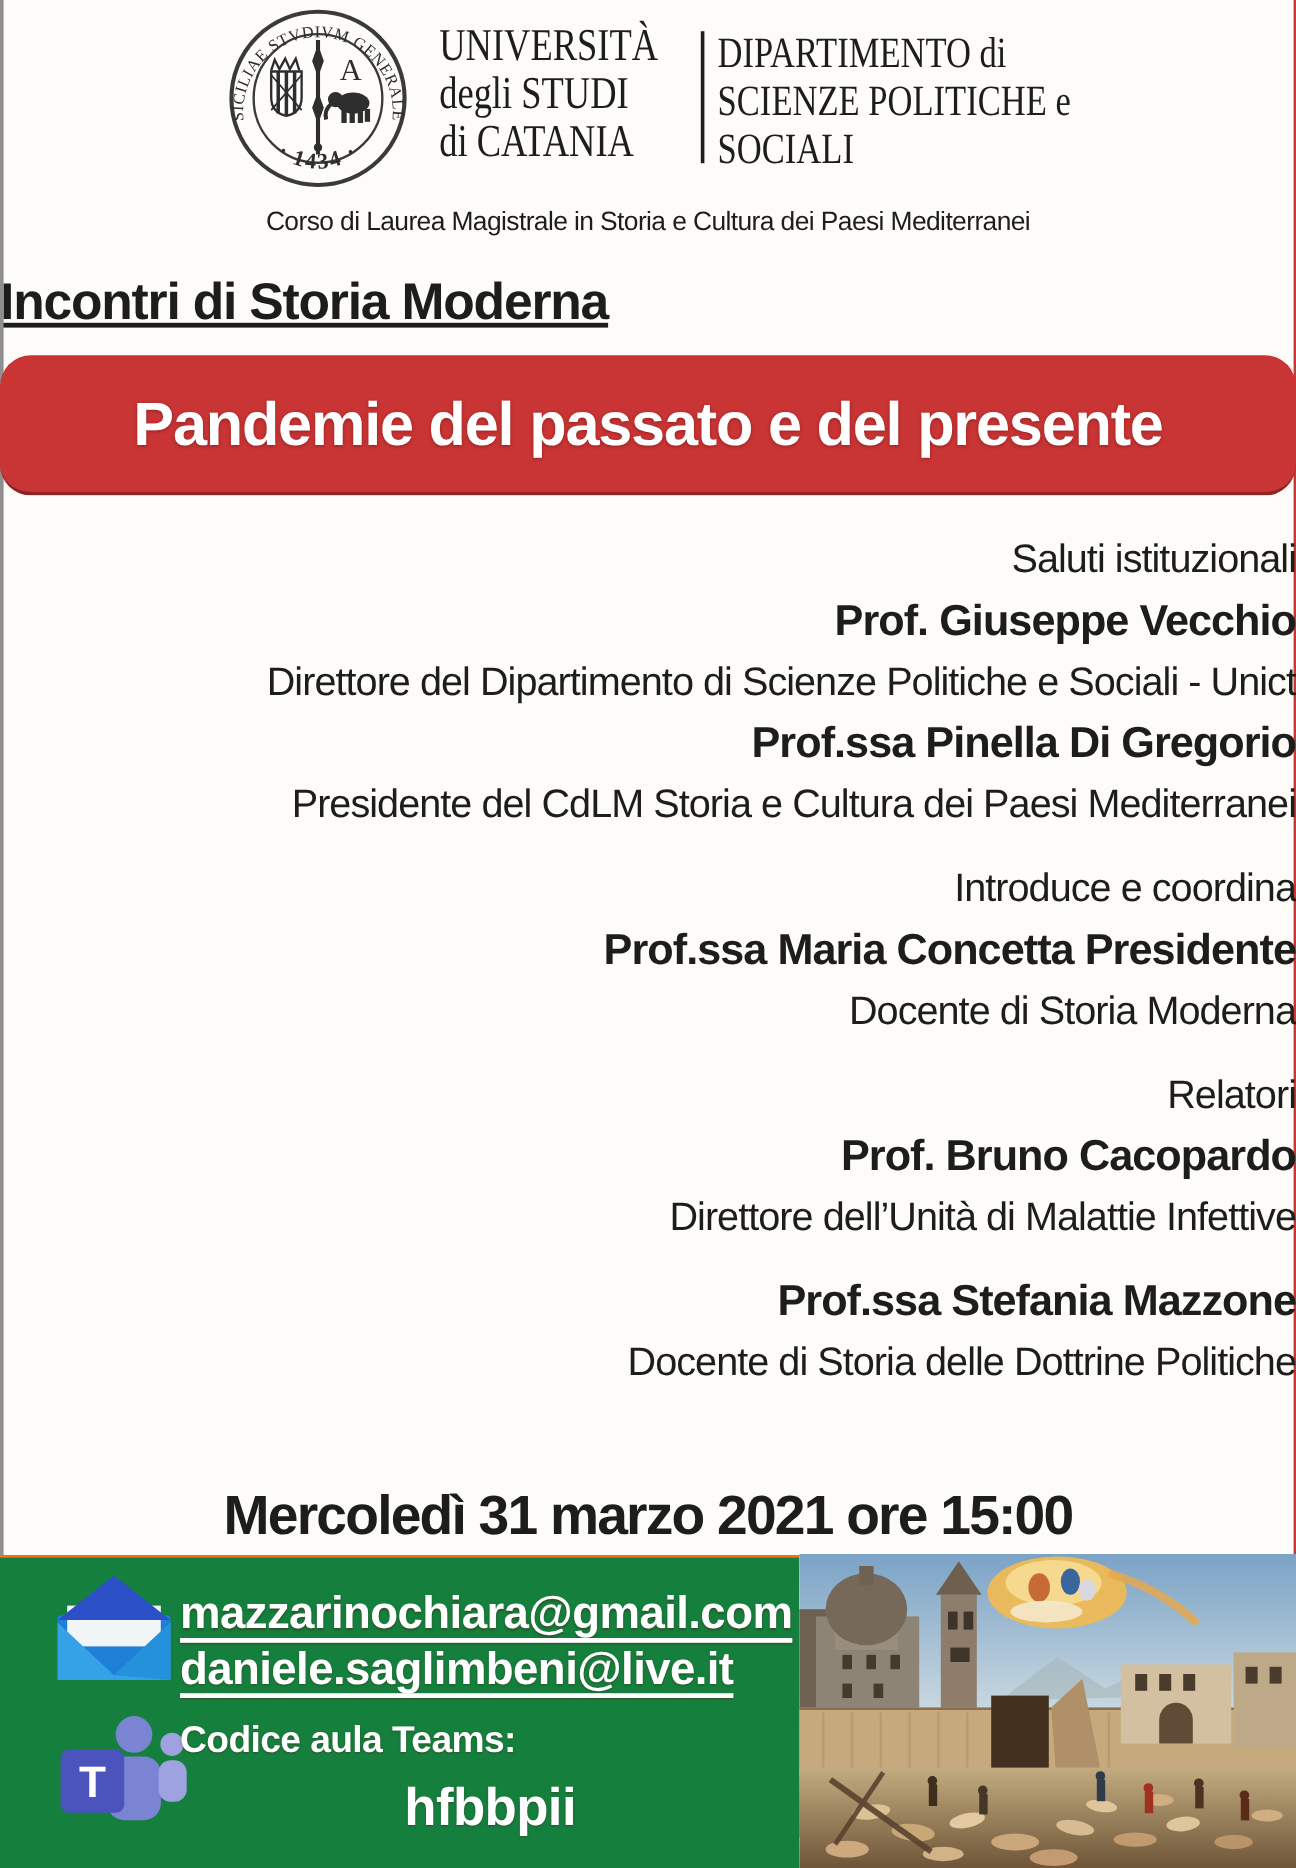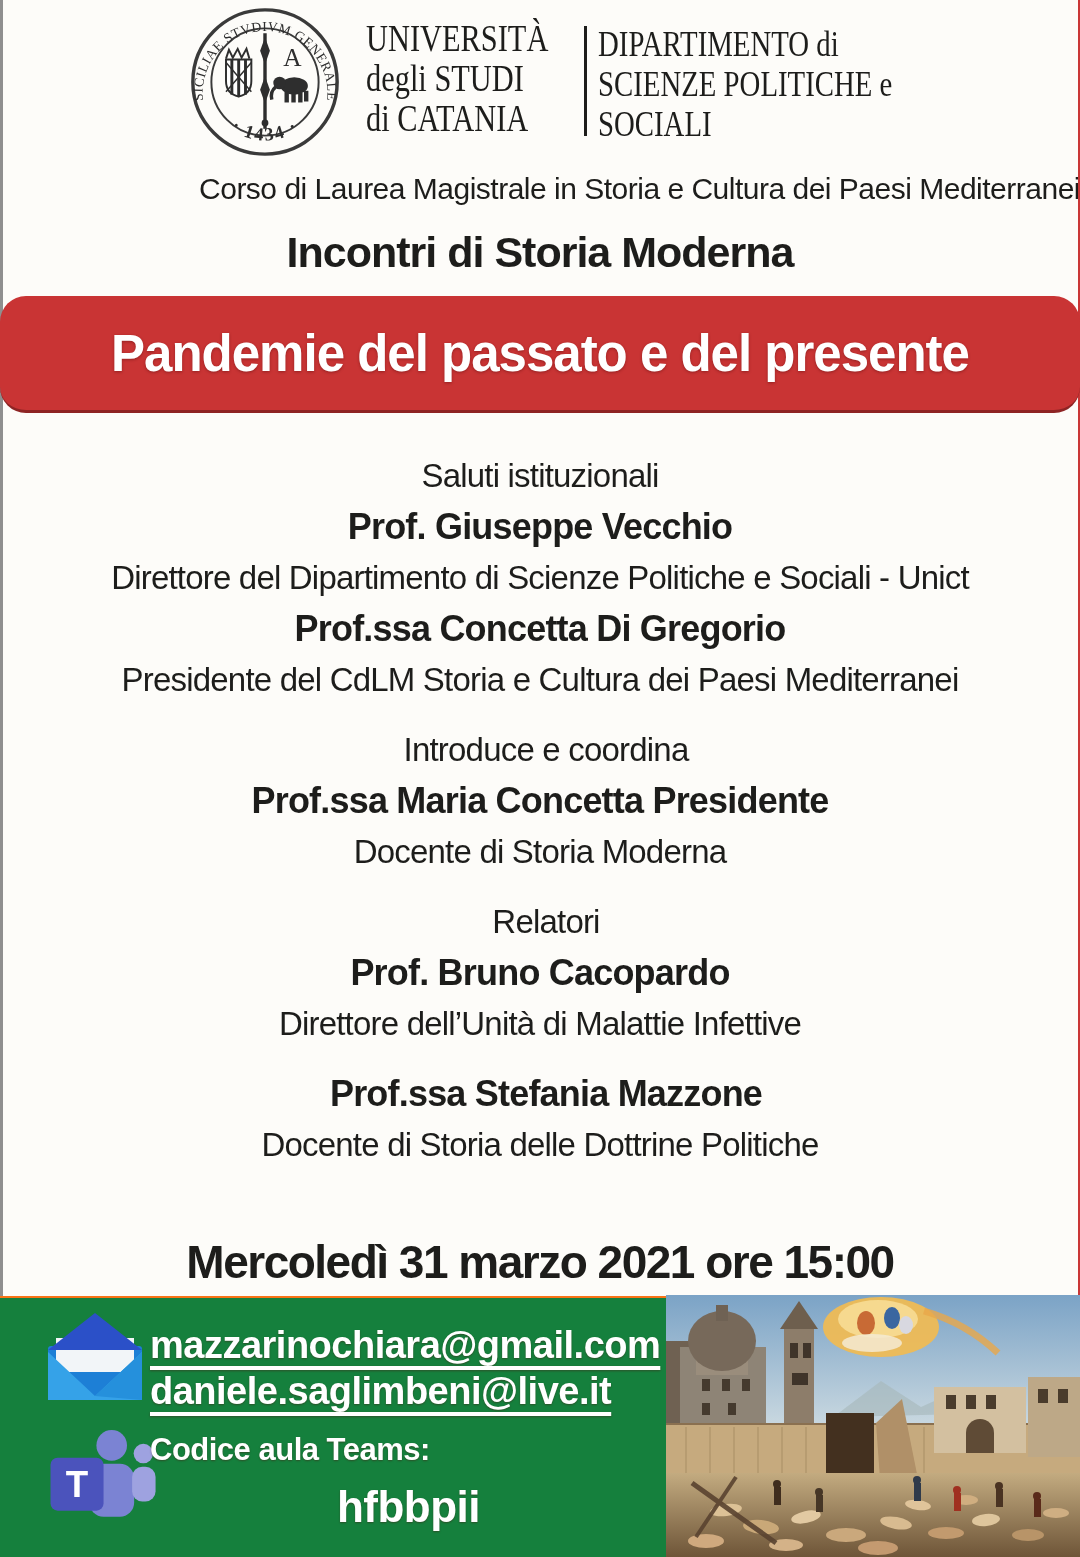--- a/index.html
+++ b/index.html
@@ -19,32 +19,32 @@
     transform:scaleX(.80); transform-origin:left top; white-space:nowrap;
   }
   .dept-block {
     position:absolute; left:598px; top:24px;
     font-family:"Liberation Serif", serif; font-size:36px; line-height:40px;
     transform:scaleX(.80); transform-origin:left top; white-space:nowrap;
   }
   .header-divider { position:absolute; left:584px; top:26px; width:3px; height:110px; background:#1d1d1b; }
 
   
-  .course-line  { position:absolute; top:172px; left:0; width:100%; text-align:right; font-size:30px; letter-spacing:-0.5px; }
-  .series-title { position:absolute; top:228px; left:0; width:100%; text-align:center; font-size:43px; font-weight:bold; letter-spacing:-1px; }
+  .course-line  { position:absolute; top:172px; left:0; width:100%; text-align:center; font-size:22px; letter-spacing:-0.5px; }
+  .series-title { position:absolute; top:228px; left:0; width:100%; font-size:43px; font-weight:bold; letter-spacing:-1px;text-decoration:underline; }
 
   .banner {
     position:absolute; top:296px; left:0; width:100%; height:117px;
     background:#c93434; border-bottom:3px solid #8e2424; box-sizing:border-box;
     display:flex; align-items:center; justify-content:center; z-index:2;border-radius:26px;
   }
   .banner-text { color:#ffffff; font-size:51px; font-weight:bold; letter-spacing:-1px; text-shadow:0 1px 3px rgba(80,10,10,.45); }
 
   
-  .program { position:absolute; top:450px; left:0; width:100%; text-align:center; z-index:2; }
+  .program { position:absolute; top:440px; left:0; width:100%; text-align:right; z-index:2; }
   .program .line { font-size:33px; line-height:51px; letter-spacing:-0.8px; }
   .program .line.bold { font-size:36px; font-weight:bold; }
   .program .gap { margin-top:19px;padding-left:12px; }
 
   .event-date {
     position:absolute; top:1236px; left:0; width:100%; text-align:center;
     font-size:46px; line-height:52px; font-weight:bold; letter-spacing:-1.5px; z-index:2;
   }
 
   
@@ -138,21 +138,21 @@
   <div class="series-title">Incontri di Storia Moderna</div>
 
   <div class="banner">
     <span class="banner-text">Pandemie del passato e del presente</span>
   </div>
 
   <div class="program">
     <div class="line">Saluti istituzionali</div>
     <div class="line bold">Prof. Giuseppe Vecchio</div>
     <div class="line">Direttore del Dipartimento di Scienze Politiche e Sociali - Unict</div>
-    <div class="line bold">Prof.ssa Concetta Di Gregorio</div>
+    <div class="line bold">Prof.ssa Pinella Di Gregorio</div>
     <div class="line">Presidente del CdLM Storia e Cultura dei Paesi Mediterranei</div>
     <div class="line gap">Introduce e coordina</div>
     <div class="line bold">Prof.ssa Maria Concetta Presidente</div>
     <div class="line">Docente di Storia Moderna</div>
     <div class="line gap">Relatori</div>
     <div class="line bold">Prof. Bruno Cacopardo</div>
     <div class="line">Direttore dell’Unità di Malattie Infettive</div>
     <div class="line bold gap">Prof.ssa Stefania Mazzone</div>
     <div class="line">Docente di Storia delle Dottrine Politiche</div>
   </div>

